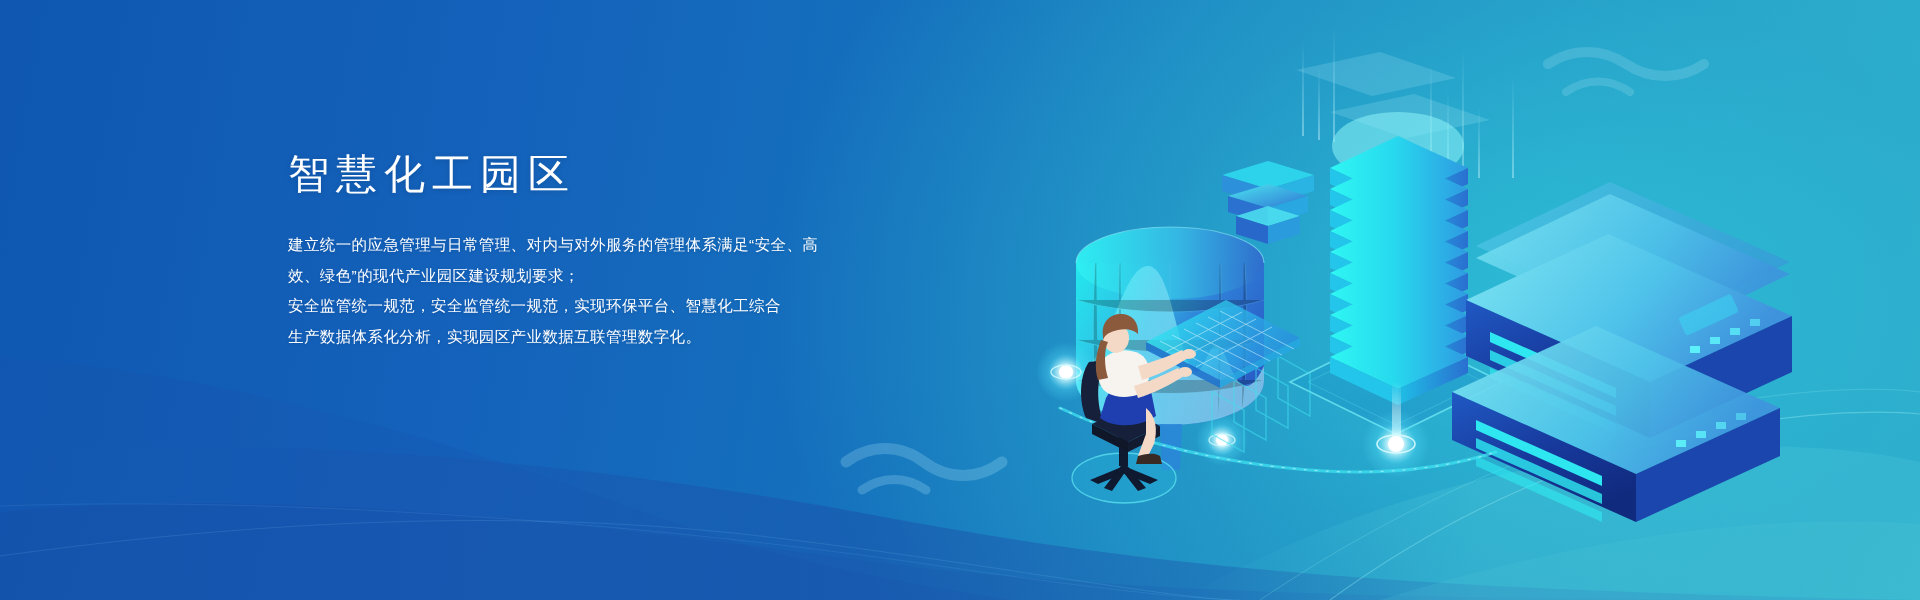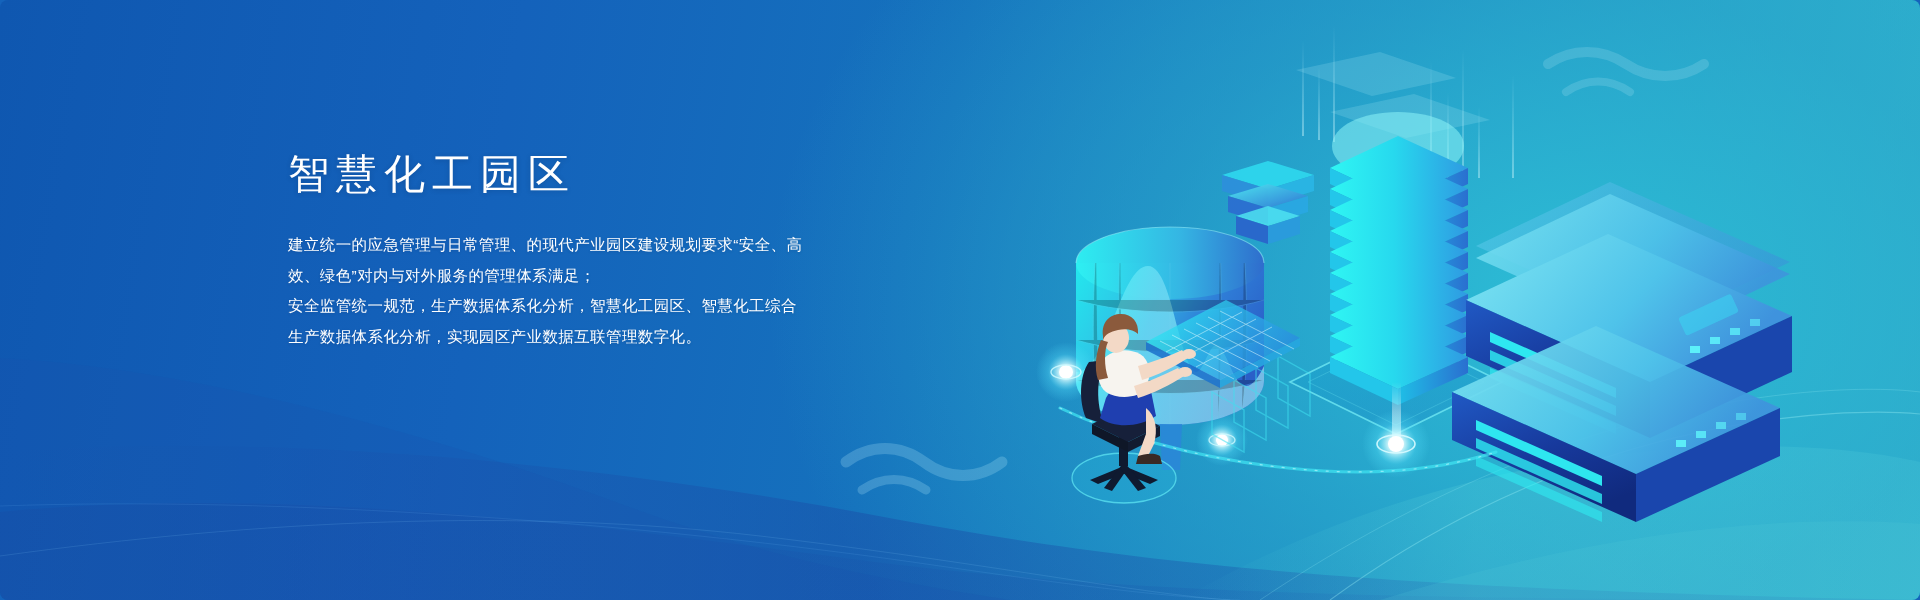--- a/index.html
+++ b/index.html
@@ -6,21 +6,20 @@
   body{
     width:1920px;height:600px;overflow:hidden;
     font-family:"Liberation Sans","DejaVu Sans",sans-serif;
     background:#1463bb;
   }
   #banner{
     position:relative;width:1920px;height:600px;overflow:hidden;
     background:
       radial-gradient(ellipse 1100px 820px at 1560px 300px, rgba(45,190,214,.95) 0%, rgba(42,170,205,.55) 38%, rgba(30,120,185,0) 72%),
       linear-gradient(100deg,#0f57b0 0%,#1462bb 26%,#1572bd 48%,#1d8cc3 70%,#2aa7ca 88%,#32b4cd 100%);
-    border-radius: 8px;
   }
   .layer{position:absolute;top:0;left:0;width:1920px;height:600px;}
   .layer svg{display:block;}
 
   
   #copy{position:absolute;left:288px;top:148px;width:620px;}
   #title{
     color:#ffffff;font-size:41px;line-height:52px;font-weight:400;
     letter-spacing:7px;margin:0 0 30px 0;white-space:nowrap;
     text-shadow:0 1px 5px rgba(0,30,70,.22);
@@ -408,20 +407,20 @@
       <g opacity=".16">
         <path d="M1548,64 C1572,48 1602,48 1626,64 C1650,80 1680,80 1704,64" fill="none" stroke="#d6f8ff" stroke-width="10" stroke-linecap="round"></path>
         <path d="M1566,92 C1586,78 1610,78 1630,92" fill="none" stroke="#d6f8ff" stroke-width="8" stroke-linecap="round"></path>
       </g>
     </svg>
   </div>
 
   <div id="copy">
     <h1 id="title">智慧化工园区</h1>
     <div class="para">
-      <div class="bodyline">建立统一的应急管理与日常管理、的现代产业园区建设规划要求“安全、高</div>
-      <div class="bodyline">效、绿色”对内与对外服务的管理体系满足；</div>
-      <div class="bodyline">安全监管统一规范，生产数据体系化分析，智慧化工园区、智慧化工综合</div>
+      <div class="bodyline">建立统一的应急管理与日常管理、对内与对外服务的管理体系满足“安全、高</div>
+      <div class="bodyline">效、绿色”的现代产业园区建设规划要求；</div>
+      <div class="bodyline">安全监管统一规范，安全监管统一规范，实现环保平台、智慧化工综合</div>
       <div class="bodyline">生产数据体系化分析，实现园区产业数据互联管理数字化。</div>
     </div>
   </div>
 
 </div>
 
 </body></html>

